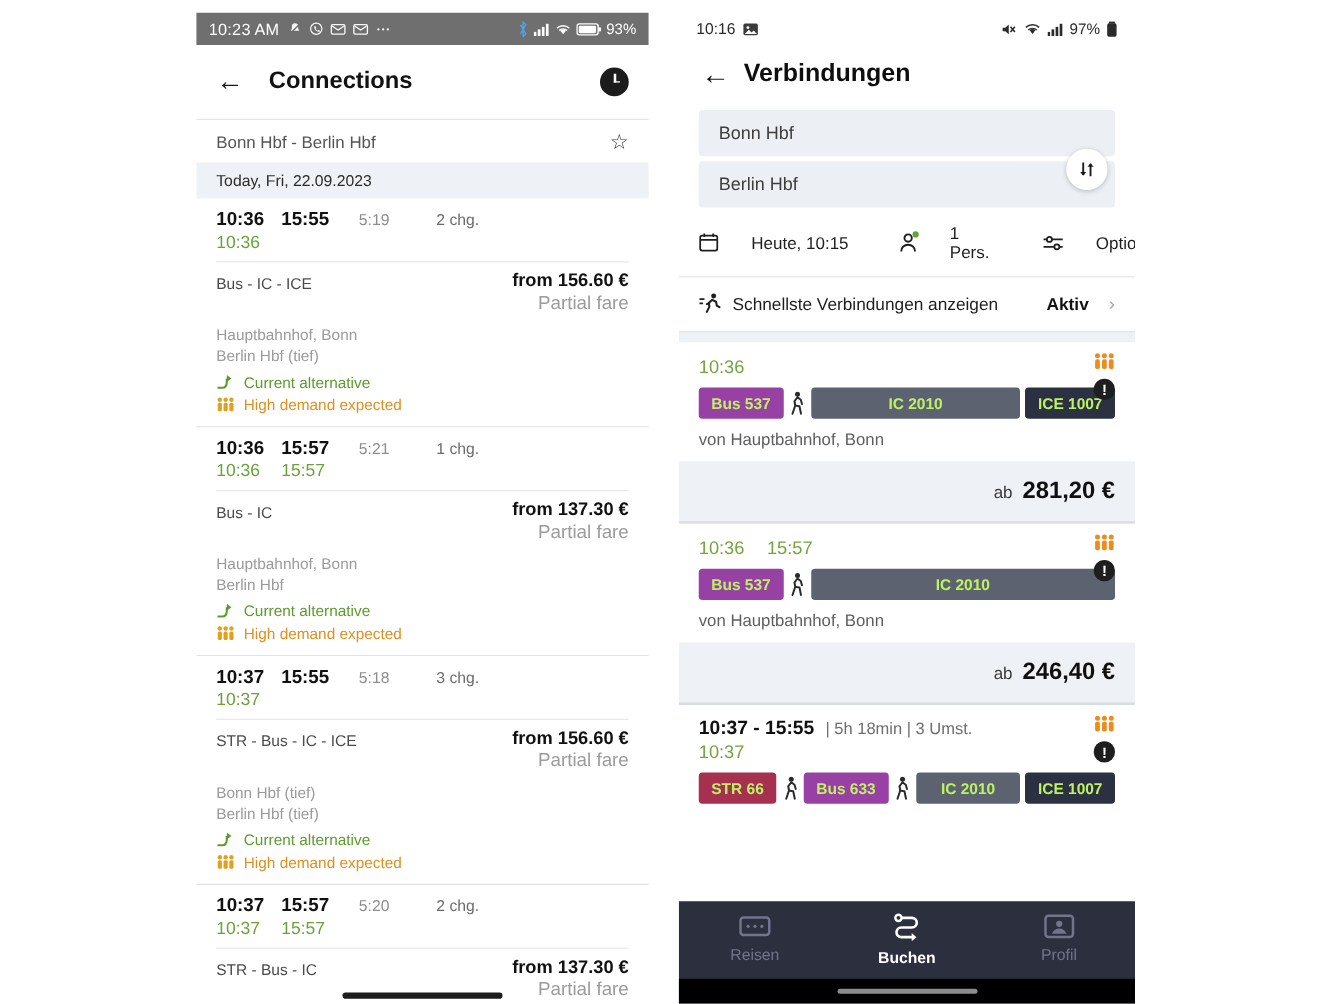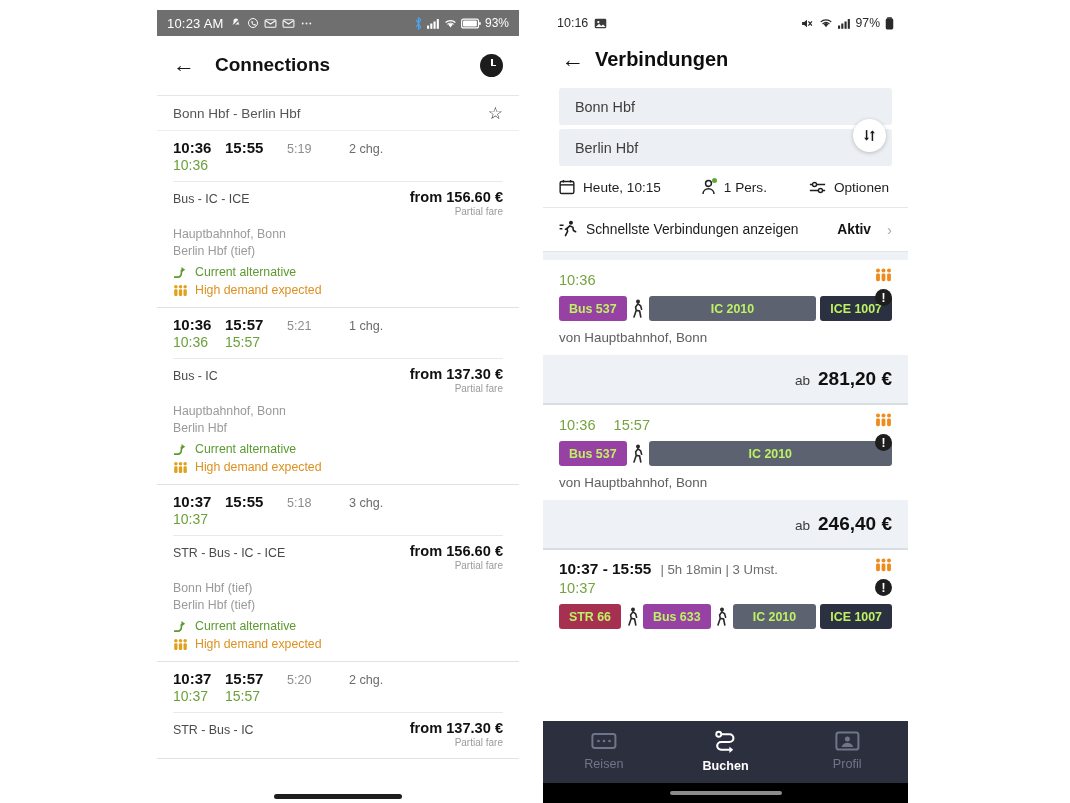--- a/index.html
+++ b/index.html
@@ -55,21 +55,21 @@
   .l-t-dur{font-size:12.6px;color:#8d8d8d;width:62px;}
   .l-t-chg{font-size:12.6px;color:#6b6b6b;}
   .l-times2{display:flex;gap:0;margin-top:1px;}
   .l-t2a{font-size:14px;color:#6ba03a;width:52px;}
   .l-t2b{font-size:14px;color:#6ba03a;width:62px;}
   .l-sep{height:1px;background:#e9e9e9;margin:8px 0 7px 0;}
   .l-prodrow{display:flex;align-items:flex-start;}
   .l-prod{font-size:12.4px;color:#4a4a4a;flex:1;padding-top:3px;}
   .l-pricecol{text-align:right;}
   .l-price{font-size:14.6px;font-weight:bold;color:#111;}
-  .l-partial{font-size:10px;color:#9b9b9b;margin-top:1px;}
+  .l-partial{font-size:15px;color:#9b9b9b;margin-top:1px;}
   .l-stops{margin-top:9px;}
   .l-stop{font-size:12.3px;color:#9a9a9a;line-height:1.42;}
   .l-note{display:flex;align-items:center;gap:7px;margin-top:4px;}
   .l-note-ic{width:15px;height:13px;flex:0 0 15px;}
   .l-note-txt{font-size:12.3px;}
   .l-note.green .l-note-txt{color:#5d9a2f;}
   .l-note.orange .l-note-txt{color:#dd9020;}
 
   .l-homebar{
     position:absolute;left:0;right:0;bottom:4px;display:flex;justify-content:center;
@@ -101,21 +101,21 @@
   .r-swap{
     position:absolute;right:22px;top:31px;width:33px;height:33px;border-radius:50%;
     background:#fff;box-shadow:0 1px 4px rgba(0,0,0,.22);
     display:flex;align-items:center;justify-content:center;
   }
 
   .r-optbar{
     display:flex;align-items:center;padding:13px 16px 12px 16px;
     border-bottom:1px solid #e7e7e7;
   }
-  .r-opt{display:flex;align-items:center;gap:8px;font-size:13.6px;color:#1f1f1f;}
+  .r-opt{display:flex;align-items:center;gap:26px;font-size:13.6px;color:#1f1f1f;}
   .r-opt.a{flex:0 0 auto;}
   .r-opt.b{margin-left:40px;}
   .r-opt.c{margin-left:42px;}
   .r-pers-dot{width:5px;height:5px;border-radius:50%;background:#62a532;
     position:absolute;right:-1px;top:-1px;}
 
   .r-fastrow{
     display:flex;align-items:center;padding:12px 16px 13px 16px;gap:8px;
   }
   .r-fast-label{flex:1;font-size:13.8px;color:#1d1d1d;}
@@ -229,20 +229,23 @@
       <span class="l-back">←</span>
       <span class="l-title">Connections</span>
       <span class="l-clock-ic"></span>
     </div>
 
     <div class="l-route">
       <span class="l-route-txt">Bonn Hbf - Berlin Hbf</span>
       <span class="l-star">☆</span>
     </div>
 
+    <div class="l-datebar">
+      <span>Today, Fri, 22.09.2023</span>
+    </div>
 
     <div class="l-card">
       <div class="l-times">
         <span class="l-t-dep">10:36</span>
         <span class="l-t-arr">15:55</span>
         <span class="l-t-dur">5:19</span>
         <span class="l-t-chg">2 chg.</span>
       </div>
       <div class="l-times2">
         <span class="l-t2a">10:36</span>

